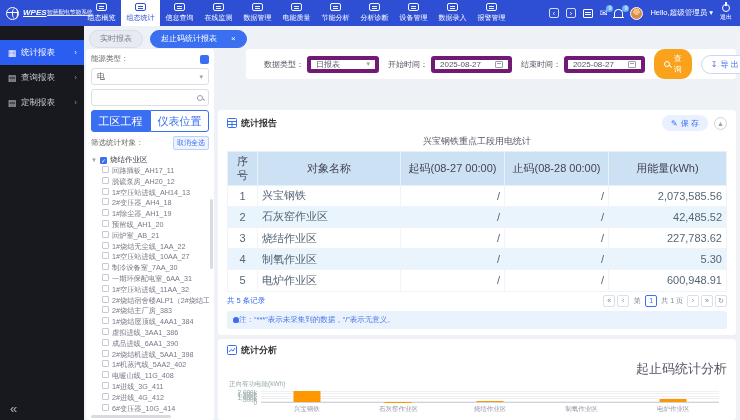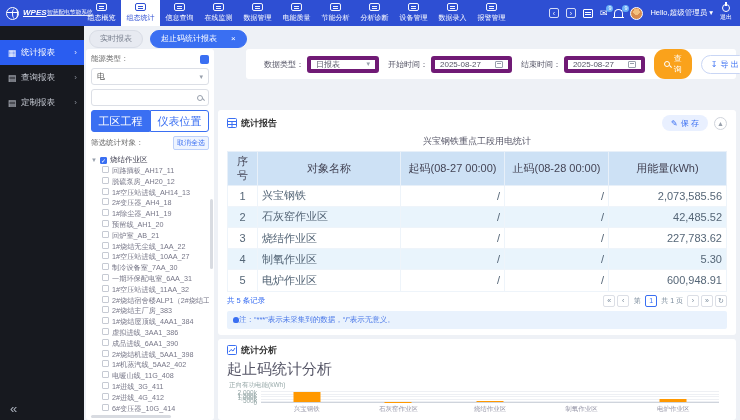--- a/index.html
+++ b/index.html
@@ -108,21 +108,21 @@
   .tbl-foot { display:flex; align-items:center; font-size:7.5px; margin-top:3px; }
   .records { color:#3a6ff2; }
   .pager { margin-left:auto; display:flex; gap:2px; align-items:center; color:#789; }
   .pg { min-width:12px; height:12px; border:1px solid #dcdfe6; border-radius:2px; display:flex; align-items:center; justify-content:center; font-size:7px; background:#fff; padding:0 2px; cursor:pointer; color:#789; }
   .pg.current { border-color:#3a6ff2; color:#3a6ff2; }
   .pg.plain { border:none; background:none; cursor:default; }
   .note { background:#e9f2fd; color:#4a78e8; font-size:7.5px; padding:4px 6px; border-radius:2px; display:flex; align-items:center; margin-top:4px; }
   .bulb { width:6px; height:6px; background:#3a6ff2; border-radius:50% 50% 2px 2px; flex:none; }
 
   .analysis-card { flex:1; padding:5px 9px 4px; display:flex; flex-direction:column; min-height:0; }
-  .chart-title { text-align:left; font-size:15px; color:#556; padding:3px 0 0; font-weight:normal; }
+  .chart-title { text-align:right; font-size:13px; color:#556; padding:3px 0 0; font-weight:normal; }
   .chart-wrap { flex:1; position:relative; margin-top:2px; min-height:0; }
   .ylab { position:absolute; left:2px; top:0; font-size:6.5px; color:#9aa; }
   .plot { position:absolute; left:34px; right:8px; top:11px; bottom:13px; border-bottom:1px solid #cfd4dc; }
   .gridline { position:absolute; left:0; right:0; height:1px; background:#eef0f4; }
   .ytick { position:absolute; right:100%; margin-right:4px; transform:translateY(-50%); font-size:6.5px; color:#9aa; white-space:nowrap; }
   .slots { position:absolute; inset:0; display:flex; }
   .slot { flex:1; position:relative; }
   .bar { position:absolute; bottom:0; left:50%; transform:translateX(-50%); width:27px; background:#FF9800; }
   .xlab { position:absolute; top:100%; left:50%; transform:translateX(-50%); font-size:6.5px; color:#99a; margin-top:3px; white-space:nowrap; }
 </style>

